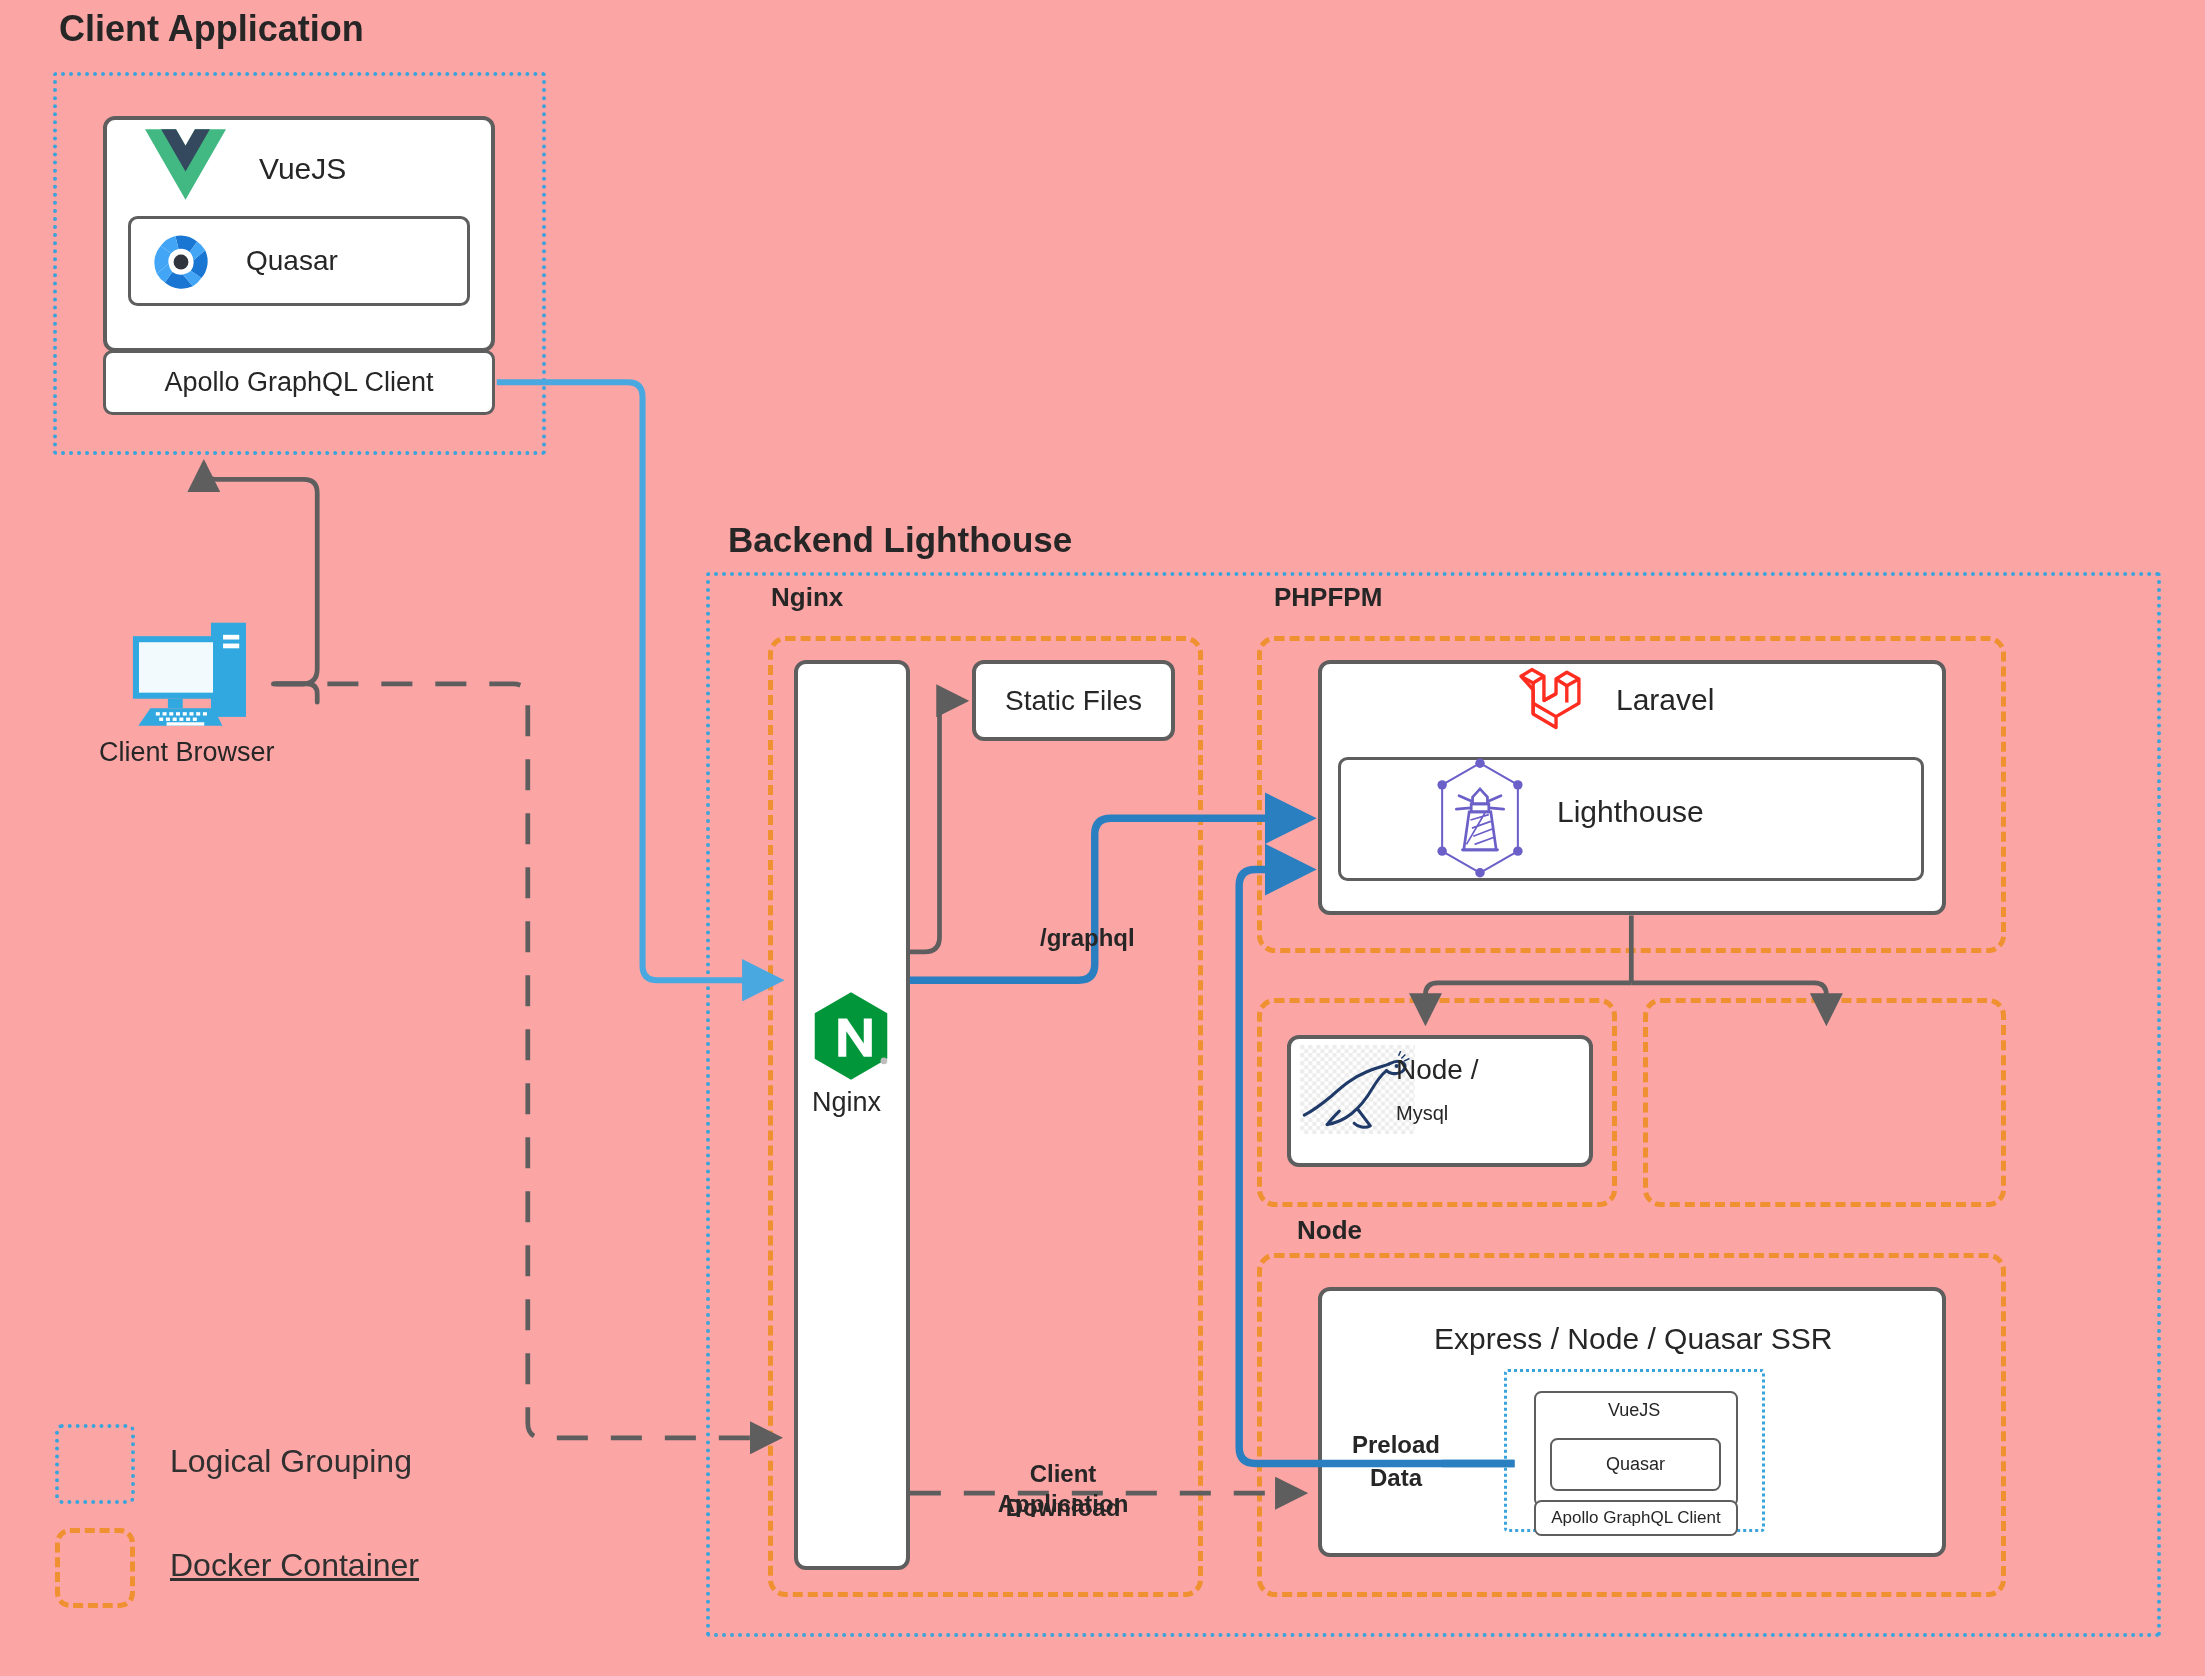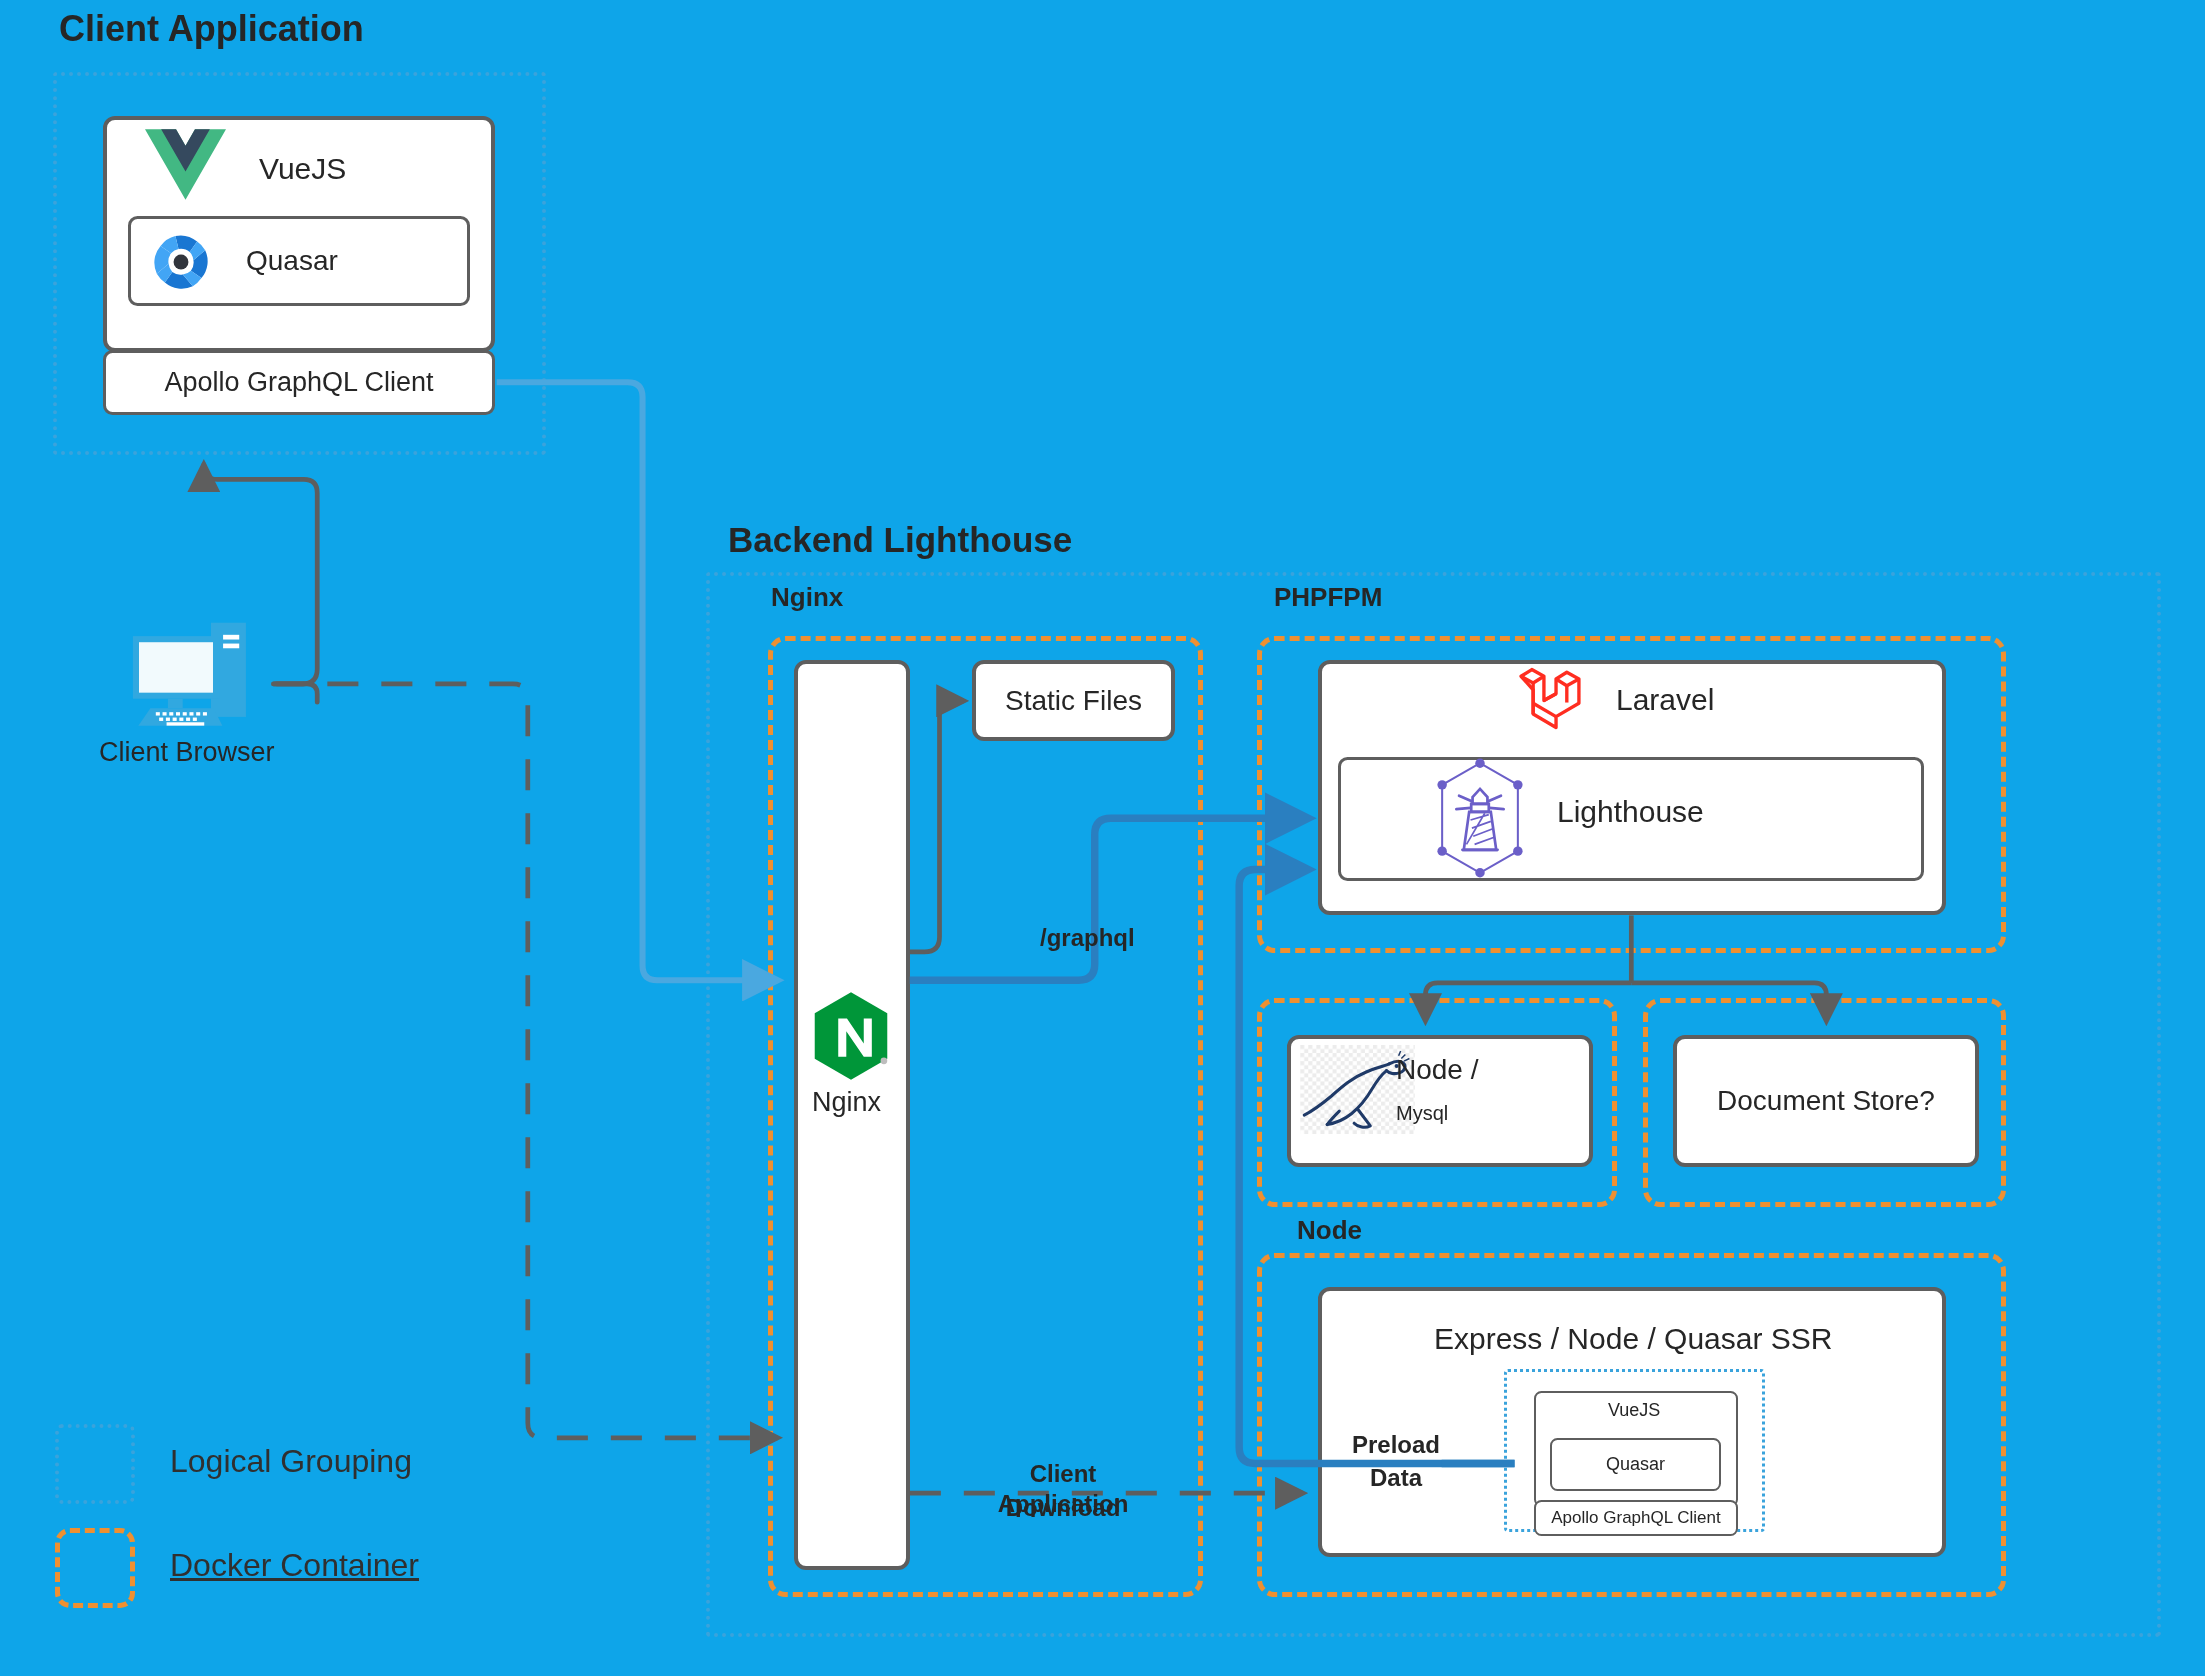--- a/index.html
+++ b/index.html
@@ -1,17 +1,17 @@
 <!DOCTYPE html>
 <html style="font-size:10.8px"><head>
 <meta charset="utf-8">
 <style>
   html,body{margin:0;padding:0;background:#ffffff;}
   body{font-family:"Liberation Sans",sans-serif;}
-  #stage{position:relative;width:2205px;height:1677px;background:#0ea5e9;overflow:hidden;}
+  #stage{position:relative;width:2205px;height:1677px;background:#fca5a5;overflow:hidden;}
   svg.layer{position:absolute;left:0;top:0;width:2205px;height:1677px;overflow:visible;}
   .grp-title{position:absolute;font-weight:bold;color:#262626;white-space:nowrap;}
   .sub-title{position:absolute;font-weight:bold;color:#262626;white-space:nowrap;}
   .dotbox{position:absolute;border:4.7px dotted #3aa3dc;border-radius:4px;box-sizing:border-box;}
   .dotbox.thin{border-width:3.4px;}
   .dashbox{position:absolute;border:5.4px dashed #ef9031;border-radius:17.6px;box-sizing:border-box;}
   .node{position:absolute;border:4px solid #5e5e5e;border-radius:12px;background:#fff;box-sizing:border-box;}
   .node.small{border-width:3.4px;border-radius:9.5px;}
   .node.tiny{border-width:2.7px;border-radius:7.4px;}
   .lbl{position:absolute;color:#262626;white-space:nowrap;}
@@ -184,23 +184,20 @@
       </g>
       <circle cx="143" cy="31" r="3" fill="#1f3a68"></circle>
       <g stroke="#1f3a68" stroke-width="2.2" fill="none">
         <path d="M150 20 L156 14 M154 24 L162 20 M146 16 L149 9"></path>
       </g>
     </svg>
   </div>
   <div class="lbl" style="left:1396px;top:1054px;font-size:28px;">Node /</div>
   <div class="lbl" style="left:1396px;top:1102px;font-size:20px;">Mysql</div>
 
-  <div class="node ctr" style="left:1673px;top:1035px;width:306px;height:132px;">
-    <span style="font-size:28px;color:#262626;">Document Store?</span>
-  </div>
 
   <div class="node" style="left:1318px;top:1287px;width:628px;height:270px;"></div>
   <div class="lbl" style="left:1434px;top:1322px;font-size:30px;text-align:right;">Express / Node / Quasar SSR</div>
 
   <div class="dotbox thin" style="left:1504px;top:1369px;width:261px;height:163px;"></div>
 
   <div class="node tiny" style="left:1534px;top:1391px;width:204px;height:116px;"></div>
   <div class="lbl" style="left:1608px;top:1400px;font-size:18px;">VueJS</div>
 
   <div class="node tiny ctr" style="left:1550px;top:1438px;width:171px;height:53px;">

